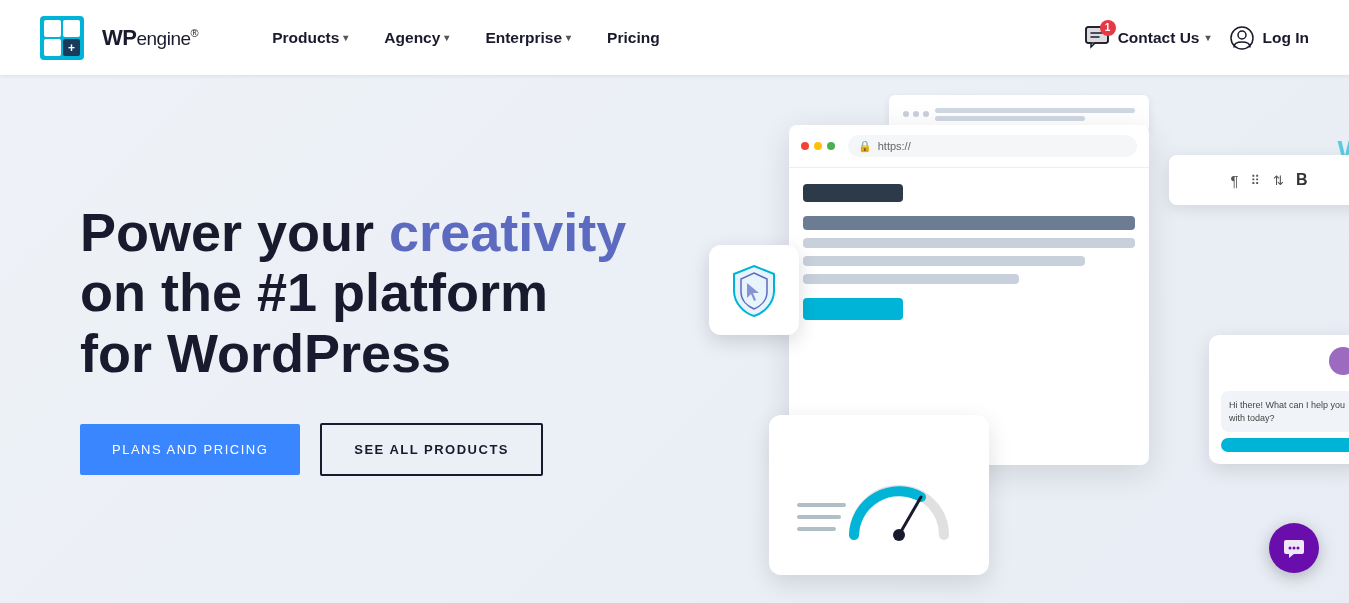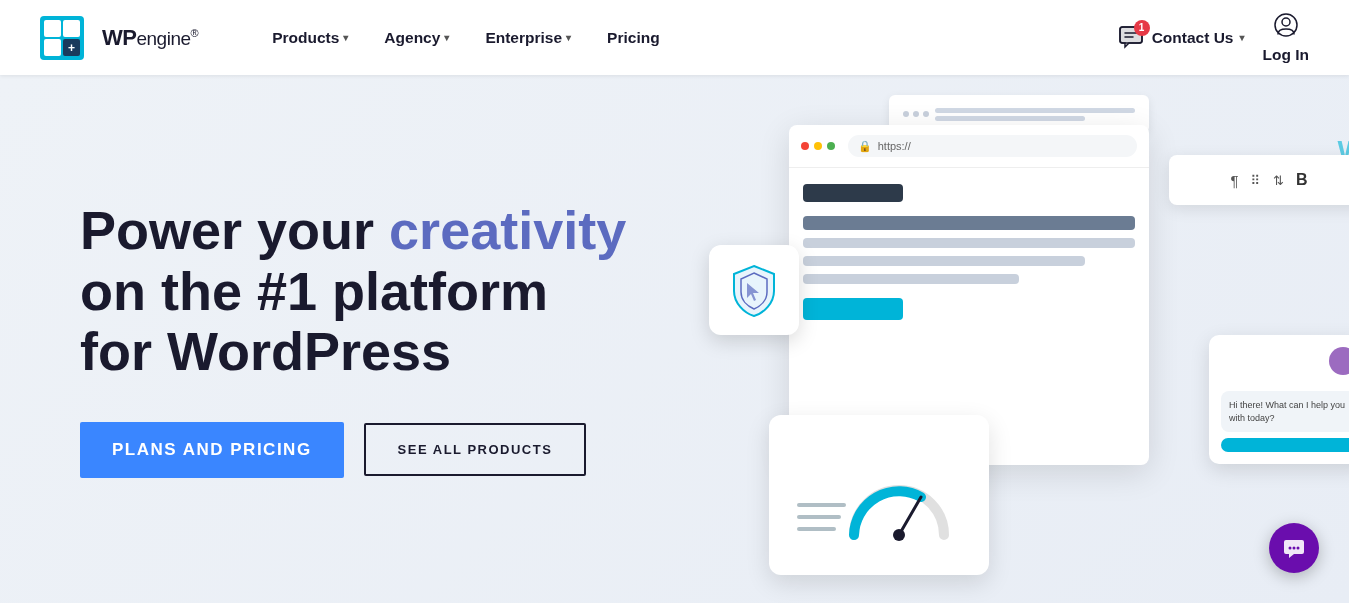--- a/index.html
+++ b/index.html
@@ -88,21 +88,20 @@
       justify-content: center;
     }
     .login-btn {
       display: flex;
       align-items: center;
       gap: 8px;
       font-size: 15.5px;
       font-weight: 600;
       color: #1a1a2e;
       cursor: pointer;
-      flex-direction: column;
     }
 
     
     .hero {
       background: linear-gradient(135deg, #eef2f7 0%, #e8edf5 100%);
       height: 528px;
       display: flex;
       align-items: center;
       padding: 0 0 0 80px;
       position: relative;
@@ -131,22 +130,22 @@
       color: #5c6bc0;
     }
     .hero-buttons {
       display: flex;
       gap: 20px;
       align-items: center;
     }
     .btn-primary {
       background: #3a86ff;
       color: #fff;
-      font-size: 17px;
-      font-weight: 700;
+      font-size: 13px;
+      font-weight: 400;
       letter-spacing: 1.5px;
       text-transform: uppercase;
       padding: 18px 32px;
       border: none;
       cursor: pointer;
       border-radius: 2px;
     }
     .btn-secondary {
       background: transparent;
       color: #1a1a2e;

